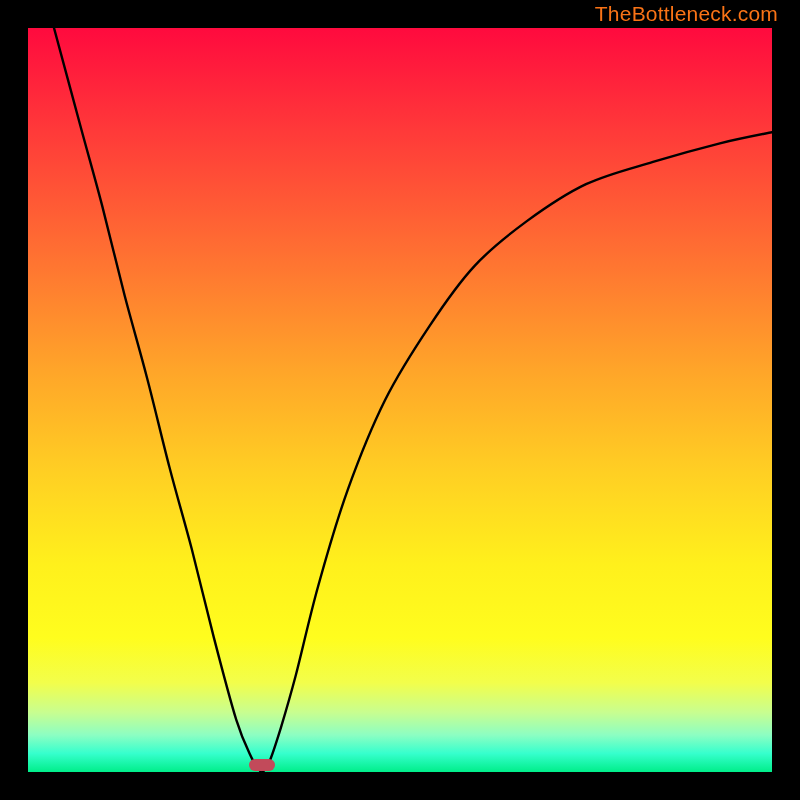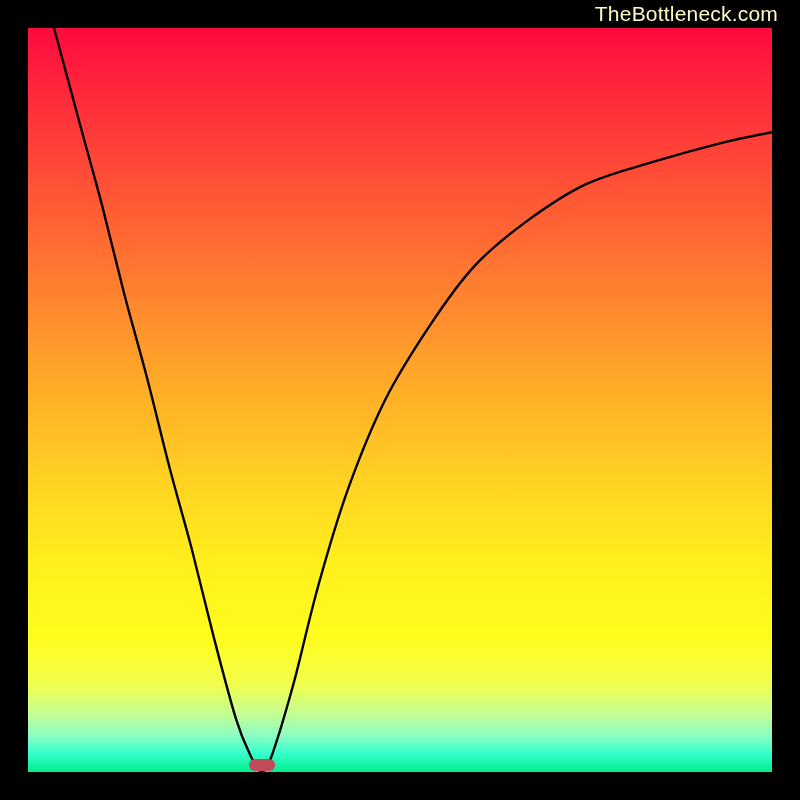--- a/index.html
+++ b/index.html
@@ -3,21 +3,21 @@
 <meta charset="utf-8">
 <style>
   * { margin: 0; padding: 0; box-sizing: border-box; }
   html, body { width: 800px; height: 800px; overflow: hidden; }
   body { background: #000; font-family: Arial, Helvetica, sans-serif; }
 
   .watermark {
     position: absolute;
     top: 2px;
     right: 22px;
-    color: #fef9c3;
+    color: #f97316;
     font-size: 21px;
     font-weight: 500;
     letter-spacing: 0.2px;
     z-index: 10;
   }
 
   .plot-area {
     position: absolute;
     top: 28px;
     left: 28px;

